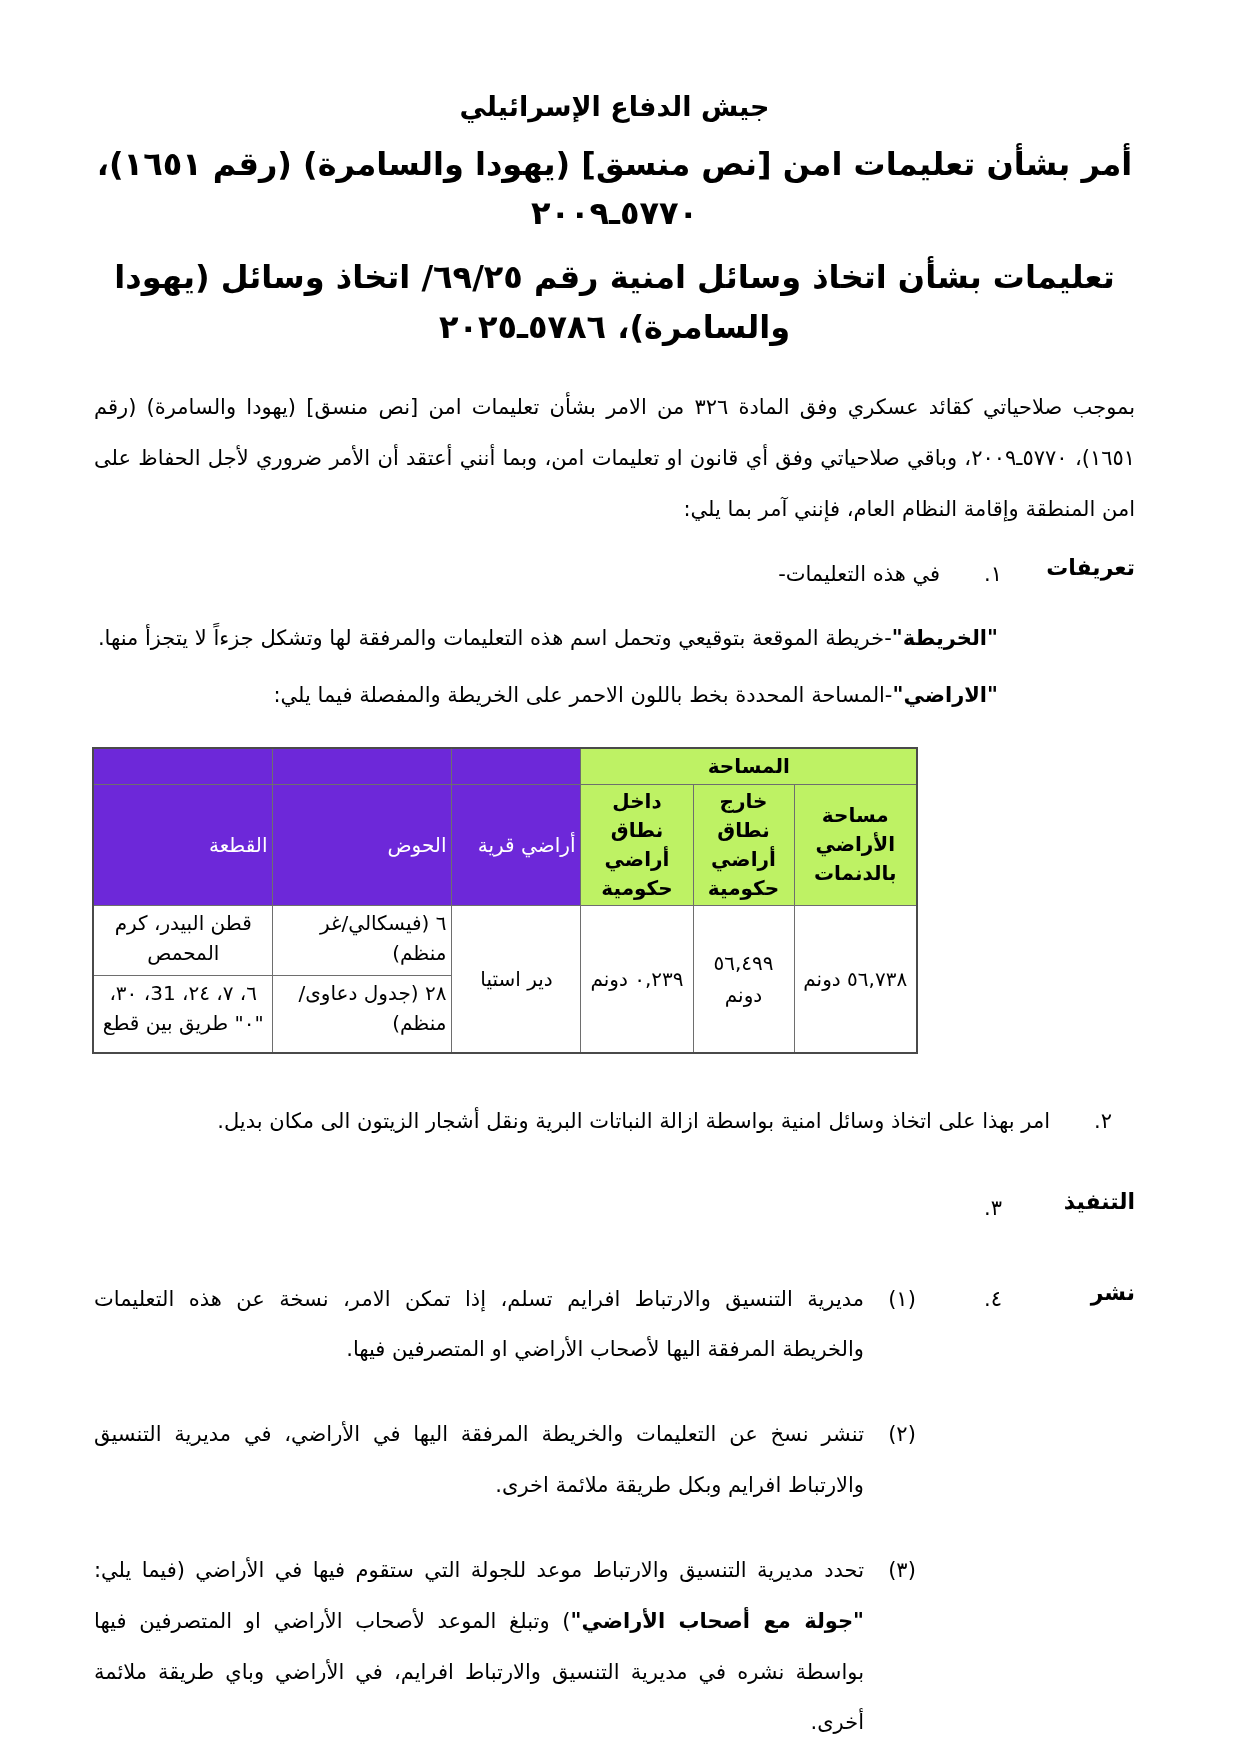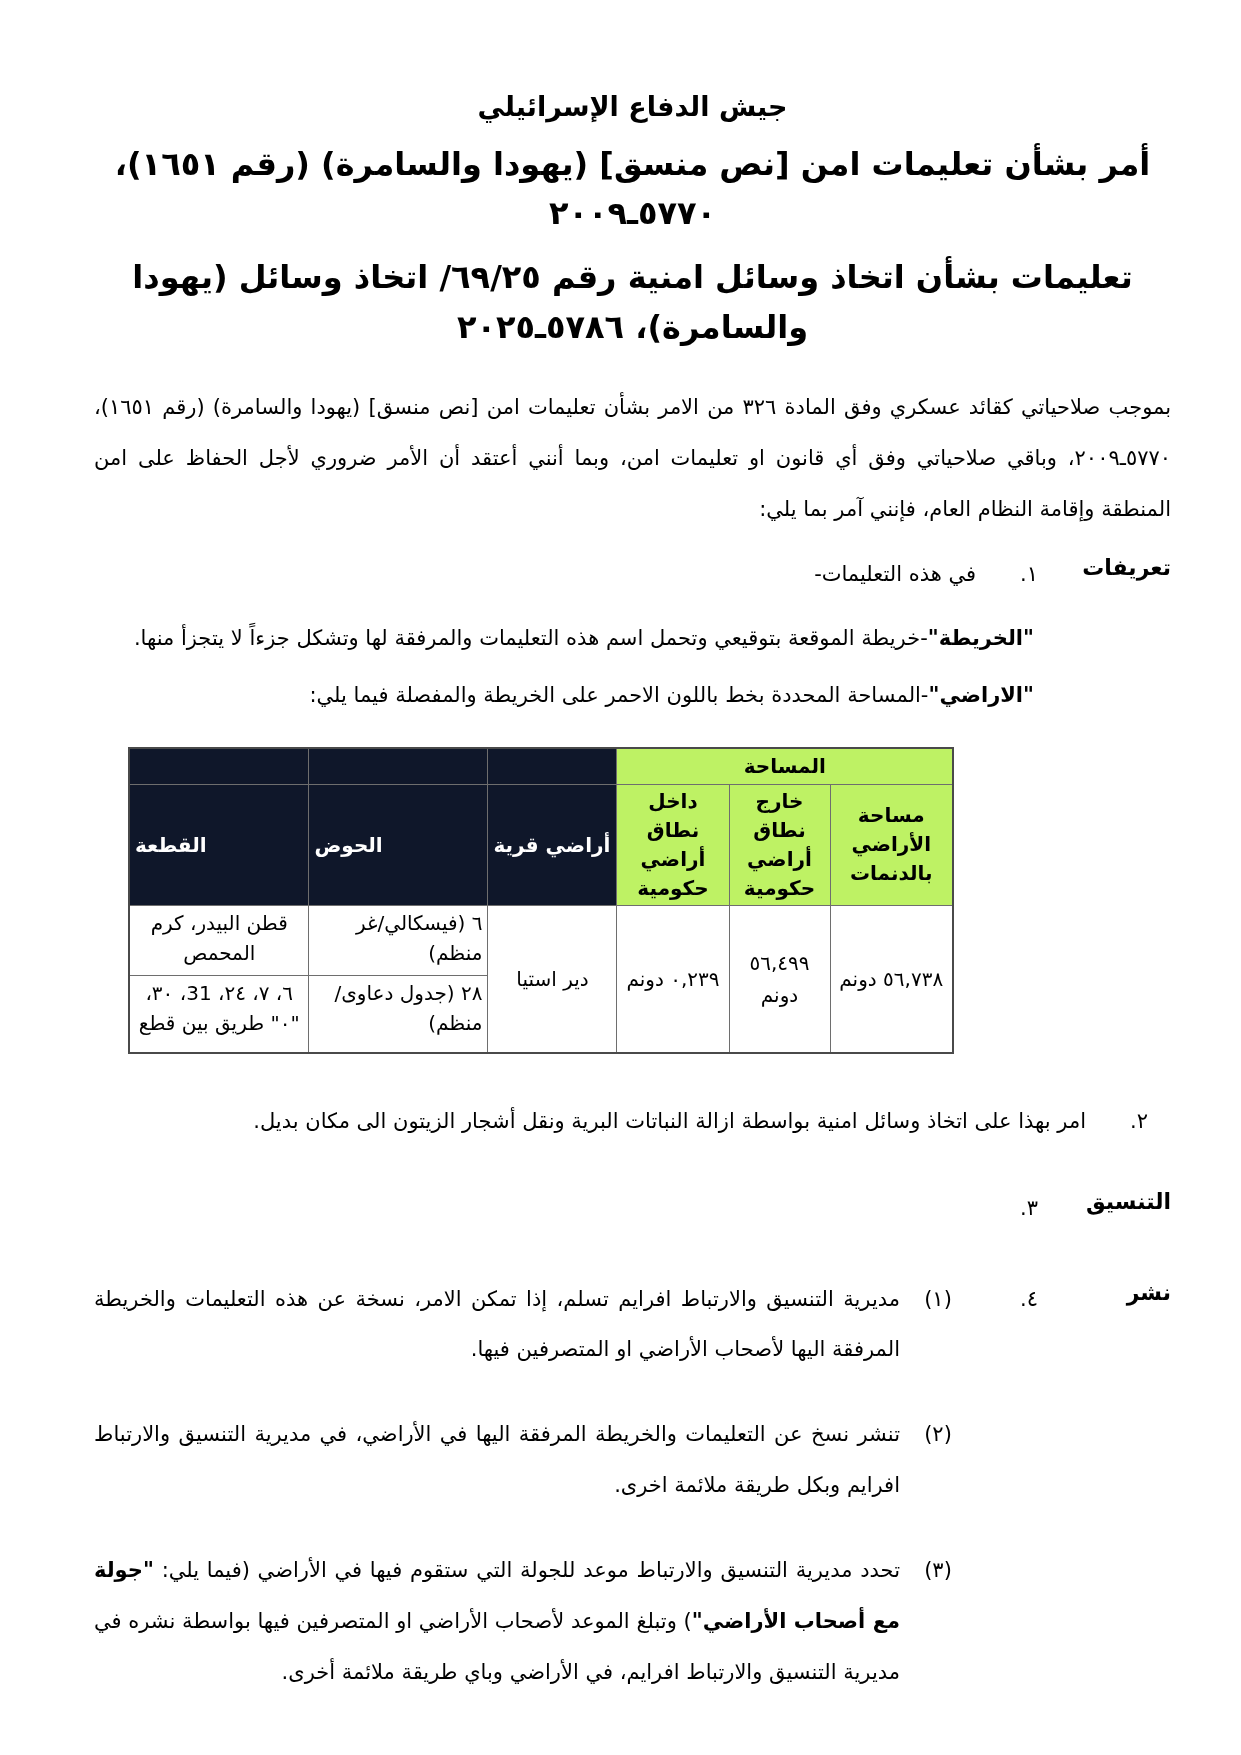--- a/index.html
+++ b/index.html
@@ -1,20 +1,20 @@
 <!DOCTYPE html>
 <html lang="ar" dir="rtl"><head>
 <meta charset="utf-8">
 <style>
   html,body { margin:0; padding:0; background:#ffffff; }
   .page {
     position:relative;
     width:1241px; height:1755px;
     box-sizing:border-box;
-    padding:88px 70px 0 94px;
+    padding:88px 106px 0 94px;
     direction:rtl;
     font-family:"DejaVu Sans", sans-serif;
     color:#000;
     overflow:hidden;
     background:#ffffff;
   }
   .title {
     margin:0 0 14px 0;
     text-align:center;
     font-weight:bold;
@@ -95,24 +95,24 @@
     border:2px solid #4a4a4a;
   }
   .doc-table td {
     border:1.5px solid #6e6e6e;
     font-size:20px;
     padding:2px 5px;
     box-sizing:border-box;
     overflow:hidden;
   }
   .h-black {
-    background:#0f172a;
+    background:#6d28d9;
     color:#ffffff;
-    font-weight:bold;
-    text-align:left;
+    font-weight:normal;
+    text-align:right;
     vertical-align:middle;
     line-height:1.5;
   }
   .h-gray {
     background:#bef264;
     color:#000000;
     font-weight:bold;
     text-align:center;
     vertical-align:middle;
     line-height:1.45;
@@ -187,21 +187,21 @@
   </table>
 
   <div class="sec sec-2">
     <div class="sec-num">٢.</div>
     <div class="sec-body">
       <div class="sec-text">امر بهذا على اتخاذ وسائل امنية بواسطة ازالة النباتات البرية ونقل أشجار الزيتون الى مكان بديل.</div>
     </div>
   </div>
 
   <div class="sec sec-3">
-    <div class="sec-label">التنسيق</div>
+    <div class="sec-label">التنفيذ</div>
     <div class="sec-num">٣.</div>
   </div>
 
   <div class="sec sec-4">
     <div class="sec-label">نشر</div>
     <div class="sec-num">٤.</div>
     <div class="sec-body">
       <div class="sub">
         <div class="sub-num">(١)</div>
         <div class="sub-text"><span>مديرية التنسيق والارتباط افرايم تسلم، إذا تمكن الامر، نسخة عن هذه التعليمات والخريطة المرفقة اليها لأصحاب الأراضي او المتصرفين فيها.</span><span class="bold-inline"></span><span></span></div>

